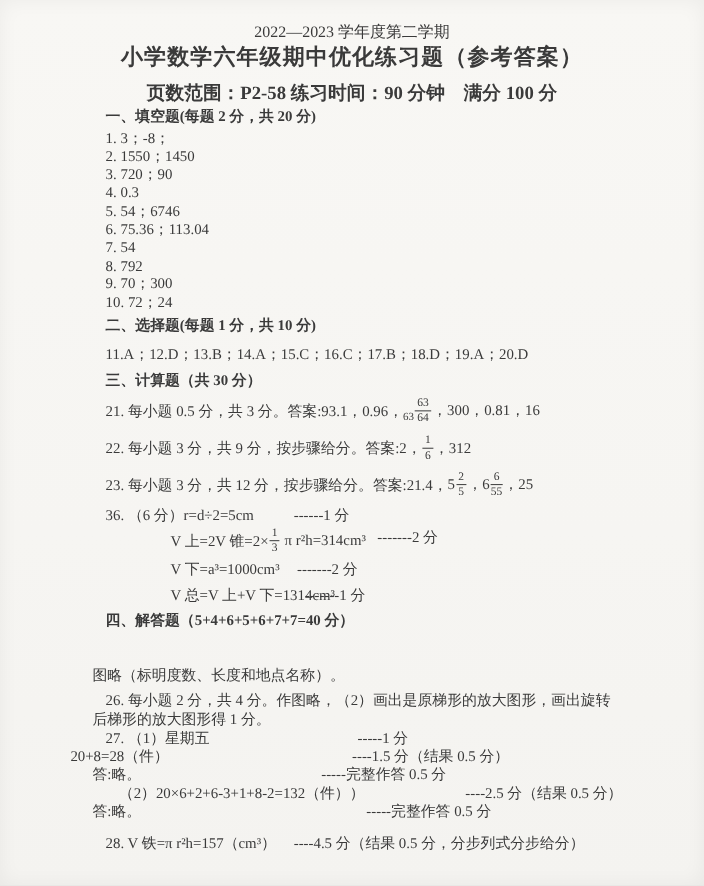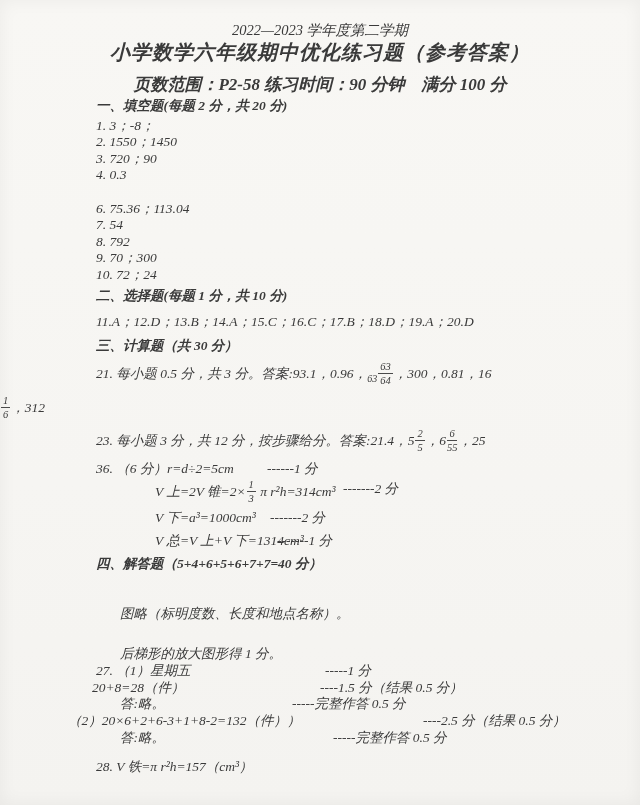--- a/index.html
+++ b/index.html
@@ -8,26 +8,26 @@
     width:640px; height:805px;
     margin:0 auto;
     background:linear-gradient(180deg,#f8f7f4 0%, #f6f5f2 60%, #f4f3f0 100%);
     box-shadow:inset 0 0 18px rgba(0,0,0,0.05);
     font-family:"Liberation Serif","DejaVu Serif",serif;
     color:#3a3a3a;
     font-size:13.5px;
     line-height:17px;
     overflow:hidden;
   }
-  .line { position:absolute; left:0; width:640px; white-space:nowrap;font-style:italic; }
+  .line { position:absolute; left:0; width:640px; white-space:nowrap; }
   .center { text-align:center; }
-  .ml83 { margin-left:120px; }
+  .ml83 { margin-left:84px; }
   .ml96 { margin-left:96px; }
-  .ml126 { margin-left:68px;text-align:right; }
-  .ml140 { margin-left:92px; }
+  .ml126 { margin-left:108px;text-align:right; }
+  .ml140 { margin-left:64px; }
   .ml155 { margin-left:155px; }
   .bold { font-weight:bold; }
   .title { font-size:20px; letter-spacing:1px; }
   .term { font-size:14.5px; }
   .meta { font-size:17px; }
   .score { position:absolute; top:0; }
   .frac {
     display:inline-block; vertical-align:middle;
     text-align:center; font-size:10.5px; line-height:1.05;
     margin:0 1px; position:relative; top:-1px;
@@ -43,37 +43,38 @@
 
   <div class="line center term" style="top:22px">2022—2023 学年度第二学期</div>
   <div class="line center title bold" style="top:44px">小学数学六年级期中优化练习题（参考答案）</div>
   <div class="line center meta bold" style="top:76px">页数范围：P2-58 练习时间：90 分钟　满分 100 分</div>
 
   <div class="line" style="top:97px"><span class="ml96 bold">一、填空题(每题 2 分，共 20 分)</span></div>
   <div class="line" style="top:117px"><span class="ml96">1. 3；-8；</span></div>
   <div class="line" style="top:133px"><span class="ml96">2. 1550；1450</span></div>
   <div class="line" style="top:150px"><span class="ml96">3. 720；90</span></div>
   <div class="line" style="top:166px"><span class="ml96">4. 0.3</span></div>
+  <div class="line" style="top:183px"><span class="ml96">5. 54；6746</span></div>
   <div class="line" style="top:200px"><span class="ml96">6. 75.36；113.04</span></div>
   <div class="line" style="top:216px"><span class="ml96">7. 54</span></div>
   <div class="line" style="top:233px"><span class="ml96">8. 792</span></div>
   <div class="line" style="top:249px"><span class="ml96">9. 70；300</span></div>
   <div class="line" style="top:266px"><span class="ml96">10. 72；24</span></div>
 
   <div class="line" style="top:287px"><span class="ml96 bold">二、选择题(每题 1 分，共 10 分)</span></div>
   <div class="line" style="top:313px"><span class="ml96">11.A；12.D；13.B；14.A；15.C；16.C；17.B；18.D；19.A；20.D</span></div>
 
   <div class="line" style="top:337px"><span class="ml96 bold">三、计算题（共 30 分）</span></div>
 
   <div class="line" style="top:362px">
     <span class="ml96">21. 每小题 0.5 分，共 3 分。答案:93.1，0.96，</span><span class="mixed-small">63</span><span class="frac"><span class="num">63</span><span class="den">64</span></span><span>，300，0.81，16</span>
   </div>
 
   <div class="line" style="top:396px">
-    <span class="frac"><span class="num">1</span><span class="den">6</span></span><span>，312</span>
+    <span class="ml96">22. 每小题 3 分，共 9 分，按步骤给分。答案:2，</span><span class="frac"><span class="num">1</span><span class="den">6</span></span><span>，312</span>
   </div>
 
   <div class="line" style="top:429px">
     <span class="ml96">23. 每小题 3 分，共 12 分，按步骤给分。答案:21.4，</span><span>5</span><span class="frac"><span class="num">2</span><span class="den">5</span></span><span>，</span><span>6</span><span class="frac"><span class="num">6</span><span class="den">55</span></span><span>，25</span>
   </div>
 
   <div class="line" style="top:460px">
     <span class="ml96">36. （6 分）r=d÷2=5cm</span>
     <span class="score" style="left:267px">------1 分</span>
   </div>
@@ -87,20 +88,21 @@
   </div>
   <div class="line" style="top:532px">
     <span class="ml155">V 总=V 上+V 下=1314cm³</span>
     <span class="score" style="left:277px">-------1 分</span>
   </div>
 
   <div class="line" style="top:555px"><span class="ml96 bold">四、解答题（5+4+6+5+6+7+7=40 分）</span></div>
 
   <div class="line" style="top:605px"><span class="ml83">图略（标明度数、长度和地点名称）。</span></div>
 
+  <div class="line" style="top:628px"><span class="ml96">26. 每小题 2 分，共 4 分。作图略，（2）画出是原梯形的放大图形，画出旋转</span></div>
   <div class="line" style="top:645px"><span class="ml83">后梯形的放大图形得 1 分。</span></div>
 
   <div class="line" style="top:662px">
     <span class="ml96">27. （1）星期五</span>
     <span class="score" style="left:325px">-----1 分</span>
   </div>
   <div class="line" style="top:679px">
     <span class="ml140">20+8=28（件）</span>
     <span class="score" style="left:320px">----1.5 分（结果 0.5 分）</span>
   </div>
@@ -112,15 +114,16 @@
     <span class="ml126">（2）20×6+2+6-3+1+8-2=132（件））</span>
     <span class="score" style="left:423px">----2.5 分（结果 0.5 分）</span>
   </div>
   <div class="line" style="top:729px">
     <span class="ml83">答:略。</span>
     <span class="score" style="left:333px">-----完整作答 0.5 分</span>
   </div>
 
   <div class="line" style="top:758px">
     <span class="ml96">28. V 铁=π r²h=157（cm³）</span>
+    <span class="score" style="left:267px">----4.5 分（结果 0.5 分，分步列式分步给分）</span>
   </div>
 
 </div>
 
 </body></html>

